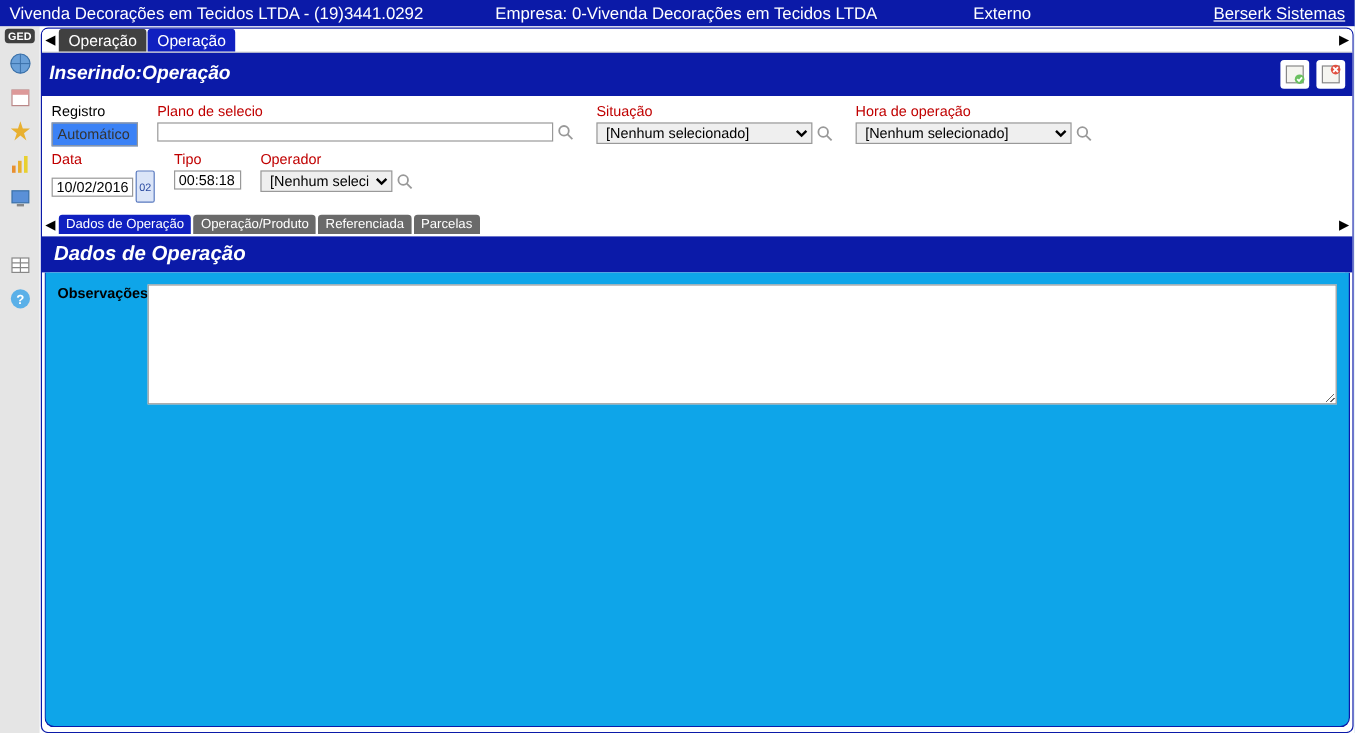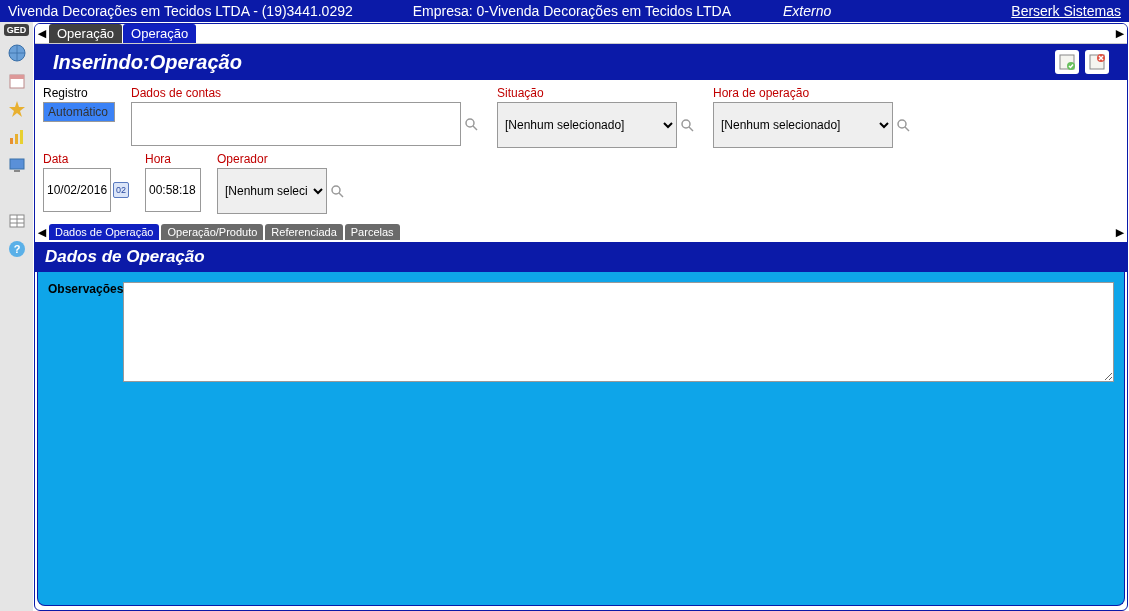--- a/index.html
+++ b/index.html
@@ -7,22 +7,22 @@
   
   .app-header {
     background: linear-gradient(#0b1aa8, #0b1aa8);
     color: #fff;
     padding: 3px 8px;
     display: flex;
     align-items: center;
     font-size: 14px;
   }
   .app-header .title { margin-right: 60px; }
-  .app-header .company { margin-right: 32px; }
-  .app-header .externo { margin-right: auto; margin-left: 20px; font-style: italic; }
+  .app-header .company { margin-right: 60px; }
+  .app-header .externo { margin-right: auto; margin-left: 20px; }
   .app-header .link { text-decoration: underline; color: #fff; cursor: pointer; }
   
   .layout { display: flex; height: 590px; }
   
   .sidebar {
     width: 33px;
     background: #e5e5e5;
     display: flex;
     flex-direction: column;
     align-items: center;
@@ -45,41 +45,41 @@
   .tab-arrow { width:14px; text-align:center; color:#000; cursor:pointer; font-size:11px; }
   .tab { padding:2px 8px; font-size:13px; border-radius:3px 3px 0 0; margin-right:1px; cursor:pointer; }
   .tab.dark { background:#404040; color:#fff; }
   .tab.active { background:#1020c0; color:#fff; }
   .tab-arrow.right { margin-left:auto; }
   
   .page-title {
     background: linear-gradient(#0b1aa8,#0b1aa8);
     color:#fff;
     font-weight:bold;
-    font-size:20px;
-    padding:6px 18px;
+    font-size:16px;
+    padding:6px 6px;
     display:flex;
     align-items:center;
   }
   .page-title .title-text { font-style:italic; }
   .page-title .actions { margin-left:auto; display:flex; gap:6px; }
   .action-btn { width:24px; height:24px; background:#fff; border-radius:3px; display:flex; align-items:center; justify-content:center; cursor:pointer; }
   
   .form-area { background:#fff; padding:6px 8px 4px 8px; }
   .form-row { display:flex; gap:16px; margin-bottom:4px; }
   .field { display:flex; flex-direction:column; }
   .field label { font-weight:normal; font-size:12px; margin-bottom:2px; }
   .field label.req { color:#c00000; }
   .field .control { display:flex; align-items:center; gap:2px; }
   .readonly { background:#3b82f6; border:1px solid #999; padding:2px 4px; font-size:12px; color:#333; }
   input[type=text], select, textarea {
-    border:1px solid #999; font-size:12px; padding:14px 3px; font-family:inherit;
+    border:1px solid #999; font-size:12px; padding:0 3px; font-family:inherit;
   }
   .search-icon { width:16px; height:16px; cursor:pointer; display:flex; align-items:center; justify-content:center; color:#888; }
-  .cal-icon { width:16px; height:16px; cursor:pointer; display:inline-flex; align-items:center; justify-content:center; border:1px solid #5a7abf; background:#dbe5f8; border-radius:2px; font-size:9px; color:#2a4aa0; }
+  .cal-icon { width:16px; height:27px; cursor:pointer; display:inline-flex; align-items:center; justify-content:center; border:1px solid #5a7abf; background:#dbe5f8; border-radius:2px; font-size:9px; color:#2a4aa0; }
   
   .subtabs { display:flex; align-items:center; background:#fff; height:20px; padding:0; }
   .subtab { padding:2px 6px; font-size:11px; border-radius:3px 3px 0 0; margin-right:2px; cursor:pointer; color:#fff; }
   .subtab.active { background:#1020c0; }
   .subtab.inactive { background:#6a6a6a; }
   
   .section-header { background:#0b1aa8; color:#fff; font-weight:bold; font-style:italic; font-size:17px; padding:5px 10px; }
   
   .section-body { padding:10px; flex:1; border:1px solid #0b1aa8; border-top:none; border-radius:0 0 8px 8px; margin:0 2px 4px 2px; background:#0ea5e9; display:flex; }
   .obs-label { font-weight:bold; margin-bottom:4px; }
@@ -176,21 +176,21 @@
       </div>
     </div>
 
     <div class="form-area">
       <div class="form-row">
         <div class="field" style="width:72px">
           <label>Registro</label>
           <div class="readonly">Automático</div>
         </div>
         <div class="field" style="flex:0 0 350px">
-          <label class="req">Dados de contas</label>
+          <label class="req">Plano de selecio</label>
           <div class="control">
             <input type="text" style="width: 330px;" value="">
             <span class="search-icon">
                   <svg width="14" height="14">
                     <circle cx="6" cy="6" r="4" fill="none" stroke="#999" stroke-width="1.5"></circle>
                     <line x1="9" y1="9" x2="13" y2="13" stroke="#999" stroke-width="1.5"></line>
                   </svg>
                 </span>
           </div>
         </div>
@@ -225,21 +225,21 @@
       </div>
       <div class="form-row">
         <div class="field">
           <label class="req">Data</label>
           <div class="control">
             <input type="text" style="width: 68px; text-align: center;" value="10/02/2016">
             <span class="cal-icon">02</span>
           </div>
         </div>
         <div class="field">
-          <label class="req">Hora</label>
+          <label class="req">Tipo</label>
           <div class="control">
             <input type="text" style="width: 56px;" value="00:58:18">
           </div>
         </div>
         <div class="field">
           <label class="req">Operador</label>
           <div class="control">
             <select style="width:110px">
               <option>[Nenhum selecio</option>
             </select>

